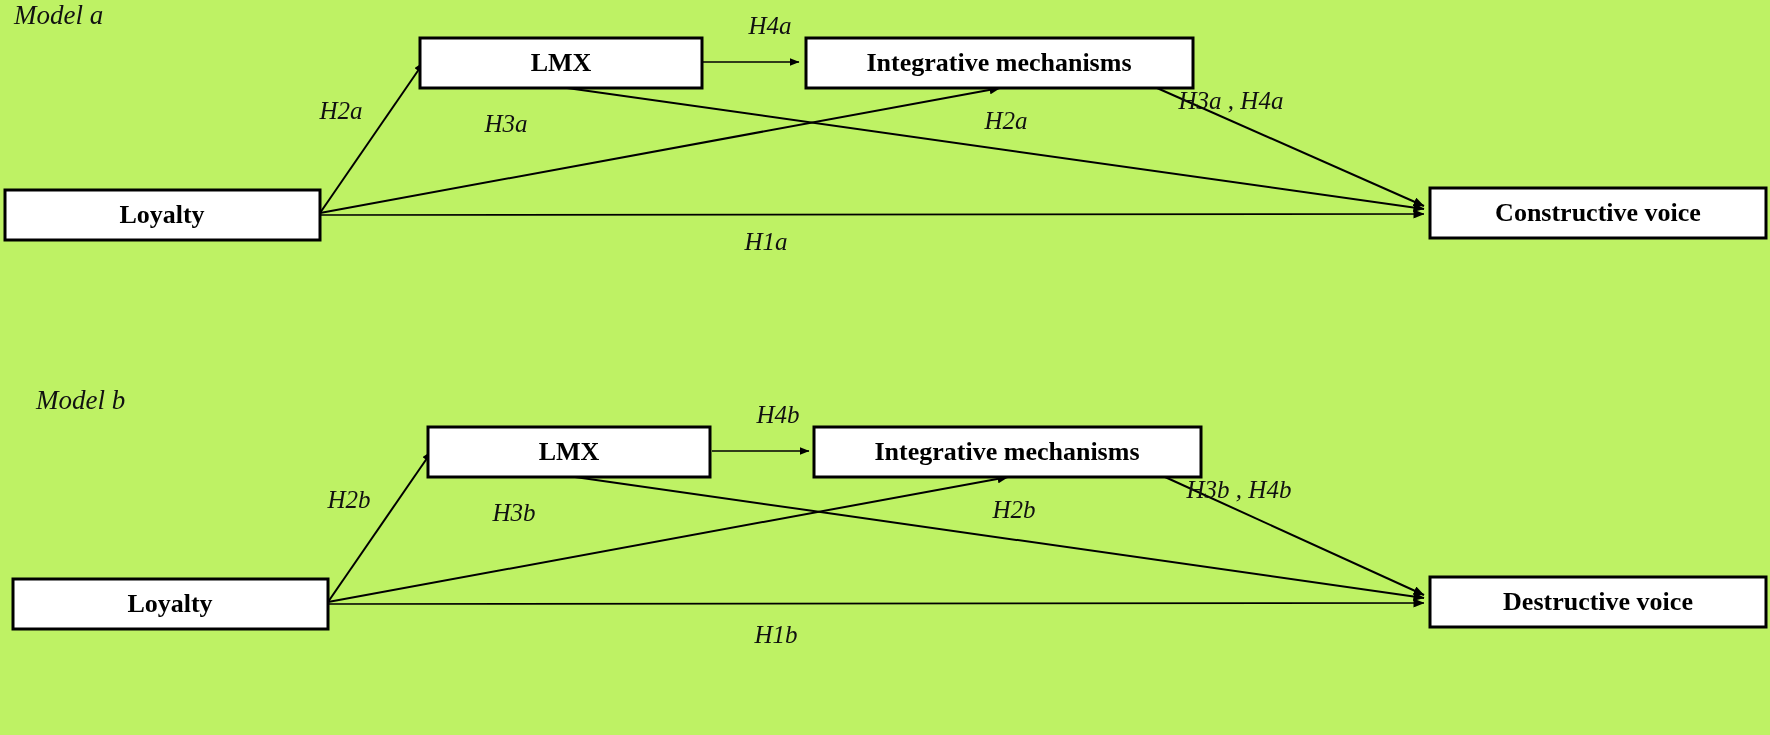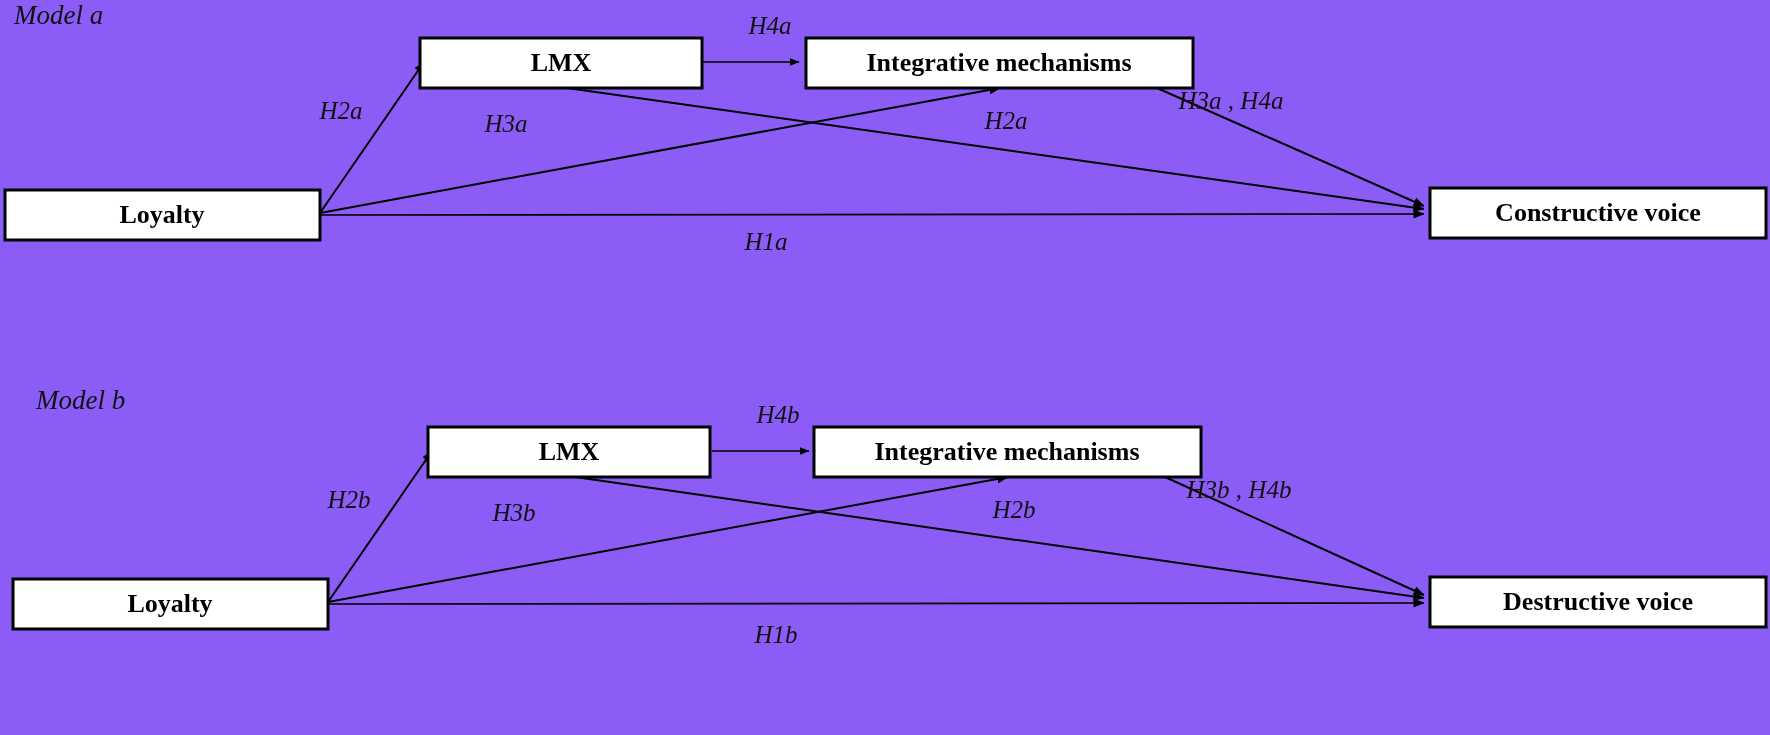--- a/index.html
+++ b/index.html
@@ -10,21 +10,21 @@
   body {
     width: 1770px;
     height: 735px;
     font-family: "Liberation Serif", "DejaVu Serif", serif;
     overflow: hidden;
   }
   #diagram-root {
     position: relative;
     width: 1770px;
     height: 735px;
-    background: #8b5cf6;
+    background: #bef264;
   }
   svg.canvas {
     position: absolute;
     top: 0;
     left: 0;
     width: 1770px;
     height: 735px;
     display: block;
   }
   .model-caption {

